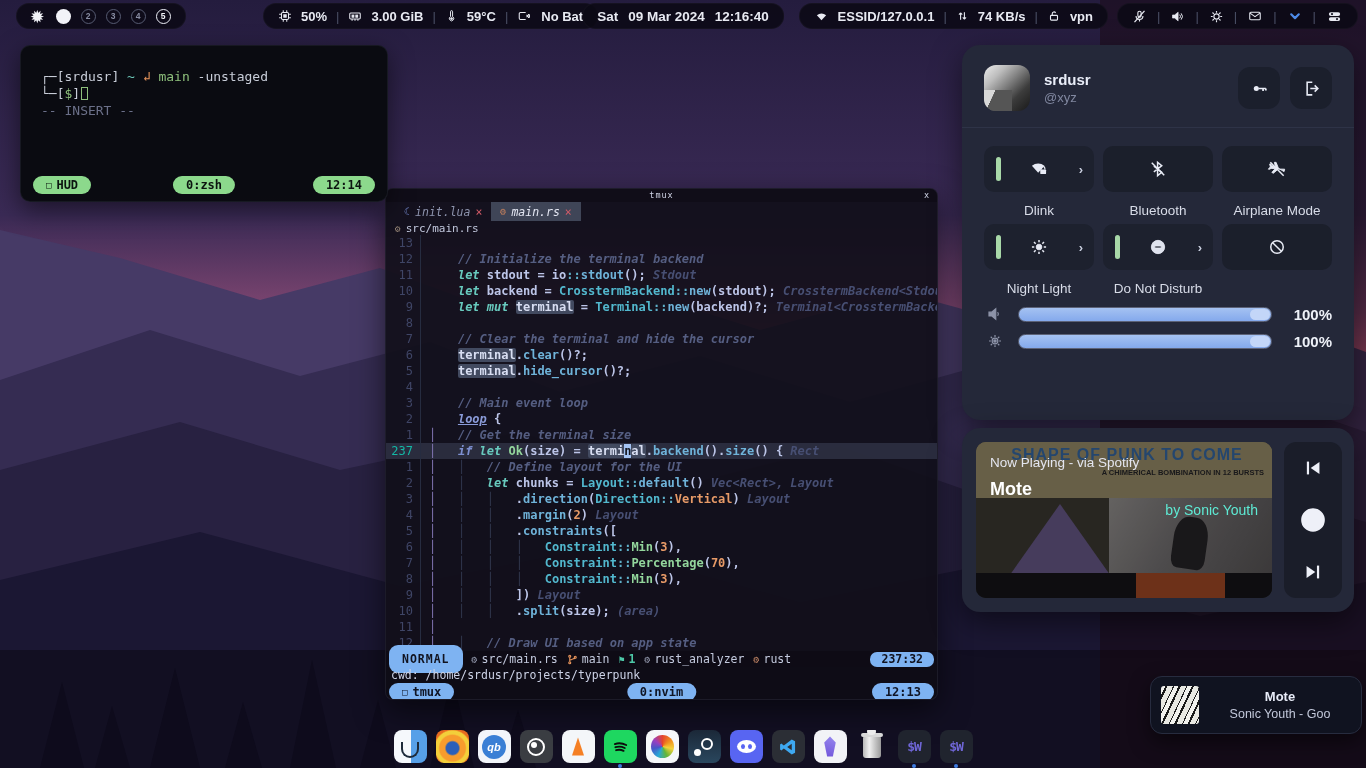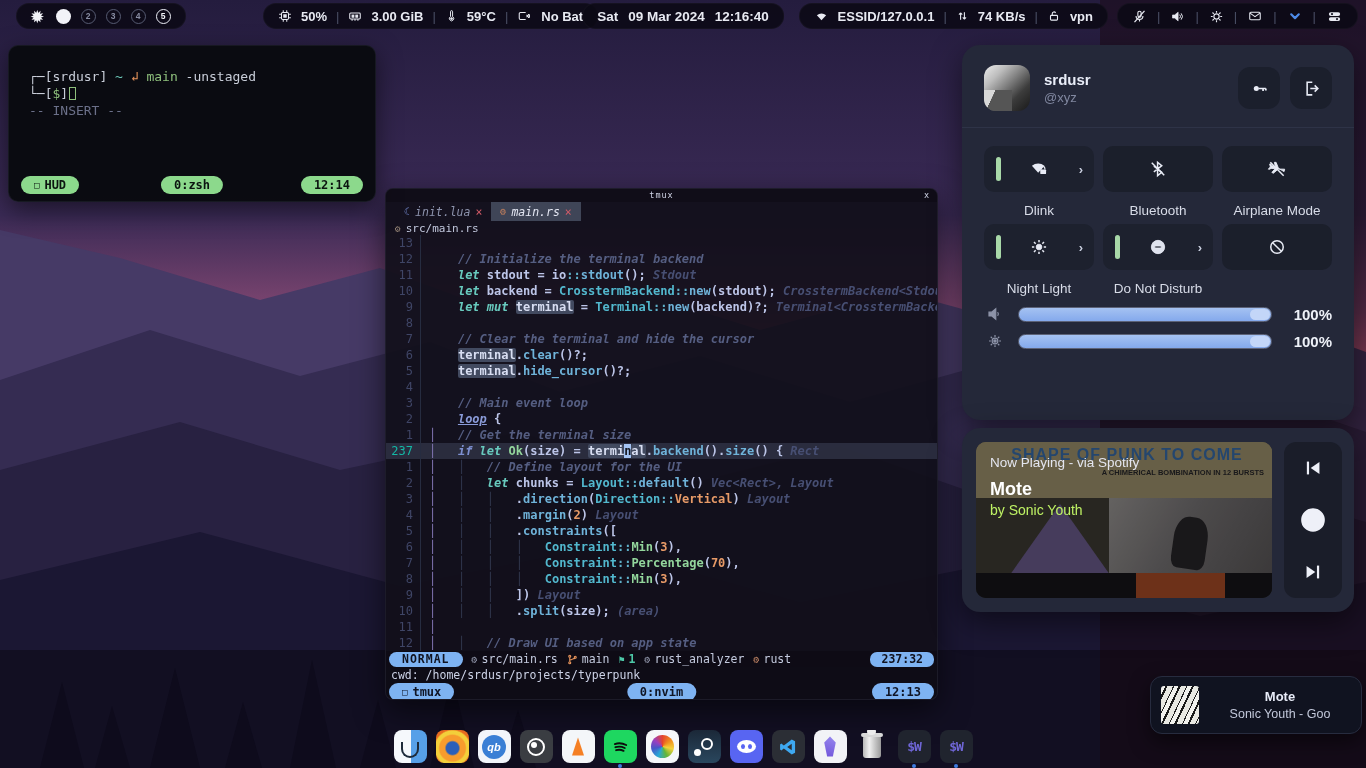--- a/index.html
+++ b/index.html
@@ -26,21 +26,21 @@
   .ws.filled { background:#f2f3f8; color:transparent; }
   .ws.dim { border:1.5px solid #565b72; color:#8a8fa5; }
   .ws.active { border:1.5px solid #eef0f8; color:#f4f5fa; }
   #pill-clock { left:50%; transform:translateX(-50%); gap:10px; font-size:13.5px; }
   #pill-stats { left:263px; }
   #pill-net { right:258px; }
   #pill-tray { right:8px; gap:10px; }
   .tray-chevron svg path { stroke:#4d8ae8; }
 
   
-  #hud { position:absolute; left:8px; top:45px; width:368px; height:157px; z-index:4;
+  #hud { position:absolute; left:20px; top:45px; width:368px; height:157px; z-index:4;
     background:rgba(9,10,15,0.97); border-radius:10px; border:1px solid rgba(120,130,160,0.12);
     box-shadow:0 8px 24px rgba(0,0,0,0.5); font-size:13px; color:#c8cdd8; }
   #hud .body { padding:22px 0 0 20px; line-height:17px; }
   .t-white { color:#c8cdd8; } .t-teal { color:#6cc7b8; } .t-green { color:#8ec07c; }
   .t-orange { color:#e8955c; } .t-grey { color:#6b7089; }
   .cursor-hollow { display:inline-block; width:7px; height:13px; border:1px solid #8ec07c;
     vertical-align:-2px; margin-left:1px; }
   .term-bar { position:absolute; left:10px; right:10px; bottom:7px; height:18px; }
   .tpill { position:absolute; top:0; height:18px; border-radius:9px; padding:0 13px;
     font-family:"DejaVu Sans Mono", monospace; font-size:12px; font-weight:bold;
@@ -87,21 +87,21 @@
   .c-fg { color:#bcc5e8; }
   .c-hlw { background:#424a60; color:#d8def2; border-radius:2px; }
   .c-cur { background:#a3c2f2; color:#14161f; }
   .c-gp { color:#8577b8; }
   .c-gg { color:#323950; }
 
   #statusline { height:16px; display:flex; align-items:center; gap:9px;
     background:rgba(13,11,20,0.75); font-family:"DejaVu Sans Mono", monospace;
     font-size:11.5px; color:#c3cade; padding-right:3px; }
   .mode-pill { background:#7eb3f2; color:#11131f; font-weight:bold; border-radius:9px;
-    padding:0 13px; height:15px; display:flex; align-items:center; margin-left:3px; letter-spacing:1px; }
+    padding:0 13px; height:28px; display:flex; align-items:center; margin-left:3px; letter-spacing:1px; }
   .sl-item { display:flex; align-items:center; gap:4px; }
   .sl-ic-rust { color:#9aa0b5; font-size:10px; }
   .sl-ic-rust2 { color:#c98a68; font-size:10px; }
   .sl-ic-gear { color:#9aa0b5; font-size:10px; }
   .sl-flag { color:#4ec9a8; font-size:10px; }
   .sl-count { color:#4ec9a8; font-weight:bold; }
   .pos-pill { background:#7eb3f2; color:#11131f; font-weight:bold; border-radius:7px;
     padding:0 11px; height:15px; display:flex; align-items:center; margin-left:auto; }
   #cwdline { height:16px; line-height:16px; font-family:"DejaVu Sans Mono", monospace;
     font-size:11.5px; color:#ccd2e6; padding-left:5px; background:rgba(13,11,20,0.55); }
@@ -160,21 +160,21 @@
   .art-photo { position:absolute; right:0; top:36%; width:55%; height:49%;
     background:linear-gradient(120deg,#b8b4a8,#8c8880 45%,#6a665e); }
   .art-fig { position:absolute; right:22%; top:48%; width:34px; height:52px;
     background:#2a2722; border-radius:40% 40% 20% 20%; transform:rotate(8deg); }
   .art-bottom { position:absolute; left:0; bottom:0; width:100%; height:16%; background:#14130f; }
   .art-orange { position:absolute; right:16%; bottom:0; width:30%; height:16%; background:#c9571f; }
   .art-shade { position:absolute; inset:0; background:rgba(8,8,18,0.48); }
   .art-text { position:absolute; inset:0; padding:13px 14px; color:#e4e6f0; }
   .np-status { font-size:13.5px; }
   .np-title { font-size:18px; font-weight:bold; color:#fff; margin-top:9px; }
-  .np-artist { font-size:14px; color:#bef264; margin-top:2px; }
+  .np-artist { font-size:14px; color:#5eead4; margin-top:2px;text-align:right; }
   #media-controls { position:absolute; right:12px; top:14px; width:58px; height:156px;
     background:#1a1d29; border-radius:12px; display:flex; flex-direction:column;
     align-items:center; justify-content:space-around; }
   .mbtn { width:30px; height:30px; display:flex; align-items:center; justify-content:center; cursor:default; }
   .mbtn svg { stroke:#eef0f8; fill:#eef0f8; }
 
   
   #notif { position:absolute; left:1150px; top:676px; width:212px; height:58px; z-index:6;
     background:#101320; border:1px solid #272c3f; border-radius:12px;
     box-shadow:0 8px 20px rgba(0,0,0,0.5); display:flex; align-items:center; }

